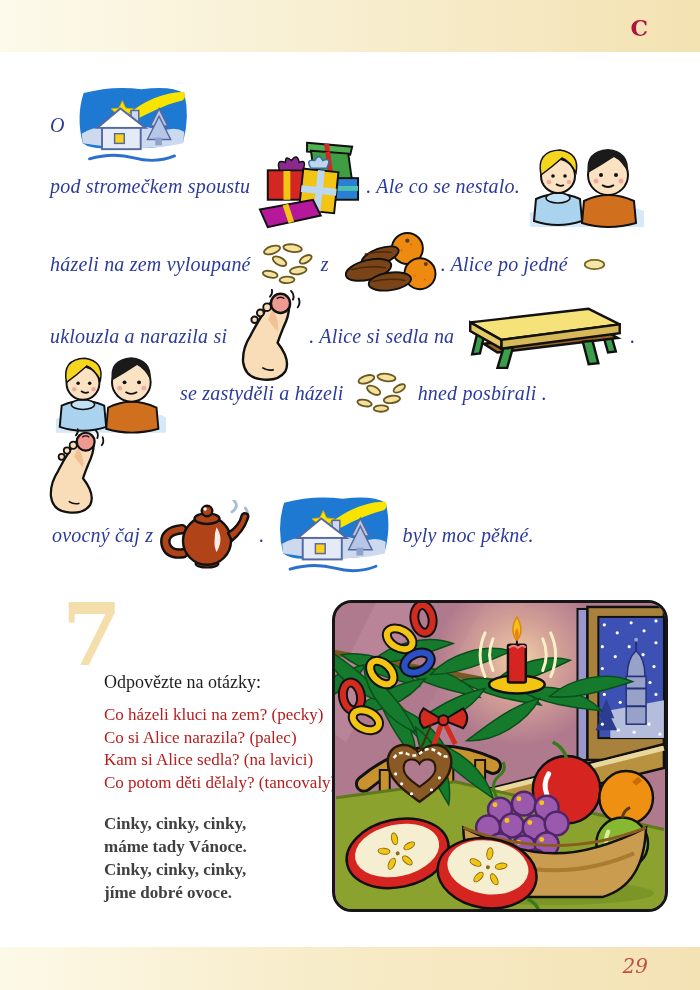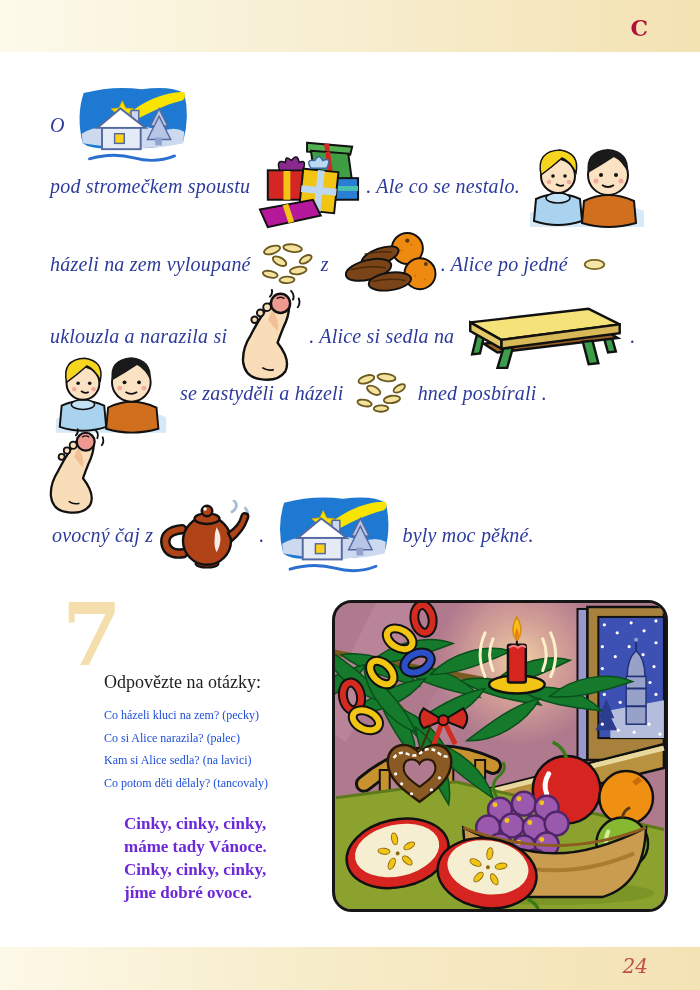--- a/index.html
+++ b/index.html
@@ -36,23 +36,23 @@
   .ex-number {
     position:absolute; left:62px; top:592px;
     font-family:"DejaVu Serif", serif; font-weight:bold;
     font-size:86px; line-height:1; color:#f3deac;
   }
   .ex-prompt {
     position:absolute; left:104px; top:672px;
     font-size:18px; color:#1e1e1e;
   }
   .questions { position:absolute; left:104px; top:704px; }
-  .q-line { font-size:12px; line-height:22.5px; color:#1d4ed8; }
+  .q-line { font-size:17px; line-height:22.5px; color:#b91c1c; }
   .song { position:absolute; left:104px; top:812px; }
-  .song-line { font-size:17px; line-height:23px; font-weight:bold; color:#6d28d9;margin-left:20px; }
+  .song-line { font-size:17px; line-height:23px; font-weight:bold; color:#404040; }
   .illustration-frame {
     position:absolute; left:332px; top:600px; width:336px; height:312px;
     border:3px solid #161616; border-radius:20px; overflow:hidden; background:#b07a8e;
   }
 </style>
 </head>
 <body>
 
 <svg width="0" height="0" style="position:absolute" aria-hidden="true">
   <defs>
@@ -483,14 +483,14 @@
           <ellipse cx="-8" cy="5" rx="3" ry="6" transform="rotate(216 -8 5)"></ellipse>
           <ellipse cx="-13" cy="-9" rx="3" ry="6" transform="rotate(288 -13 -9)"></ellipse>
         </g>
         <circle cy="-6" r="2" fill="#8a6a10"></circle>
         <path d="M44 20 q12 4 14 14" stroke="#3a7a1a" stroke-width="3.5" fill="none"></path>
       </g>
     </svg>
   </div>
 
   <div class="band-bottom"></div>
-  <div class="page-number">24</div>
+  <div class="page-number">29</div>
 </div>
 
 </body></html>

